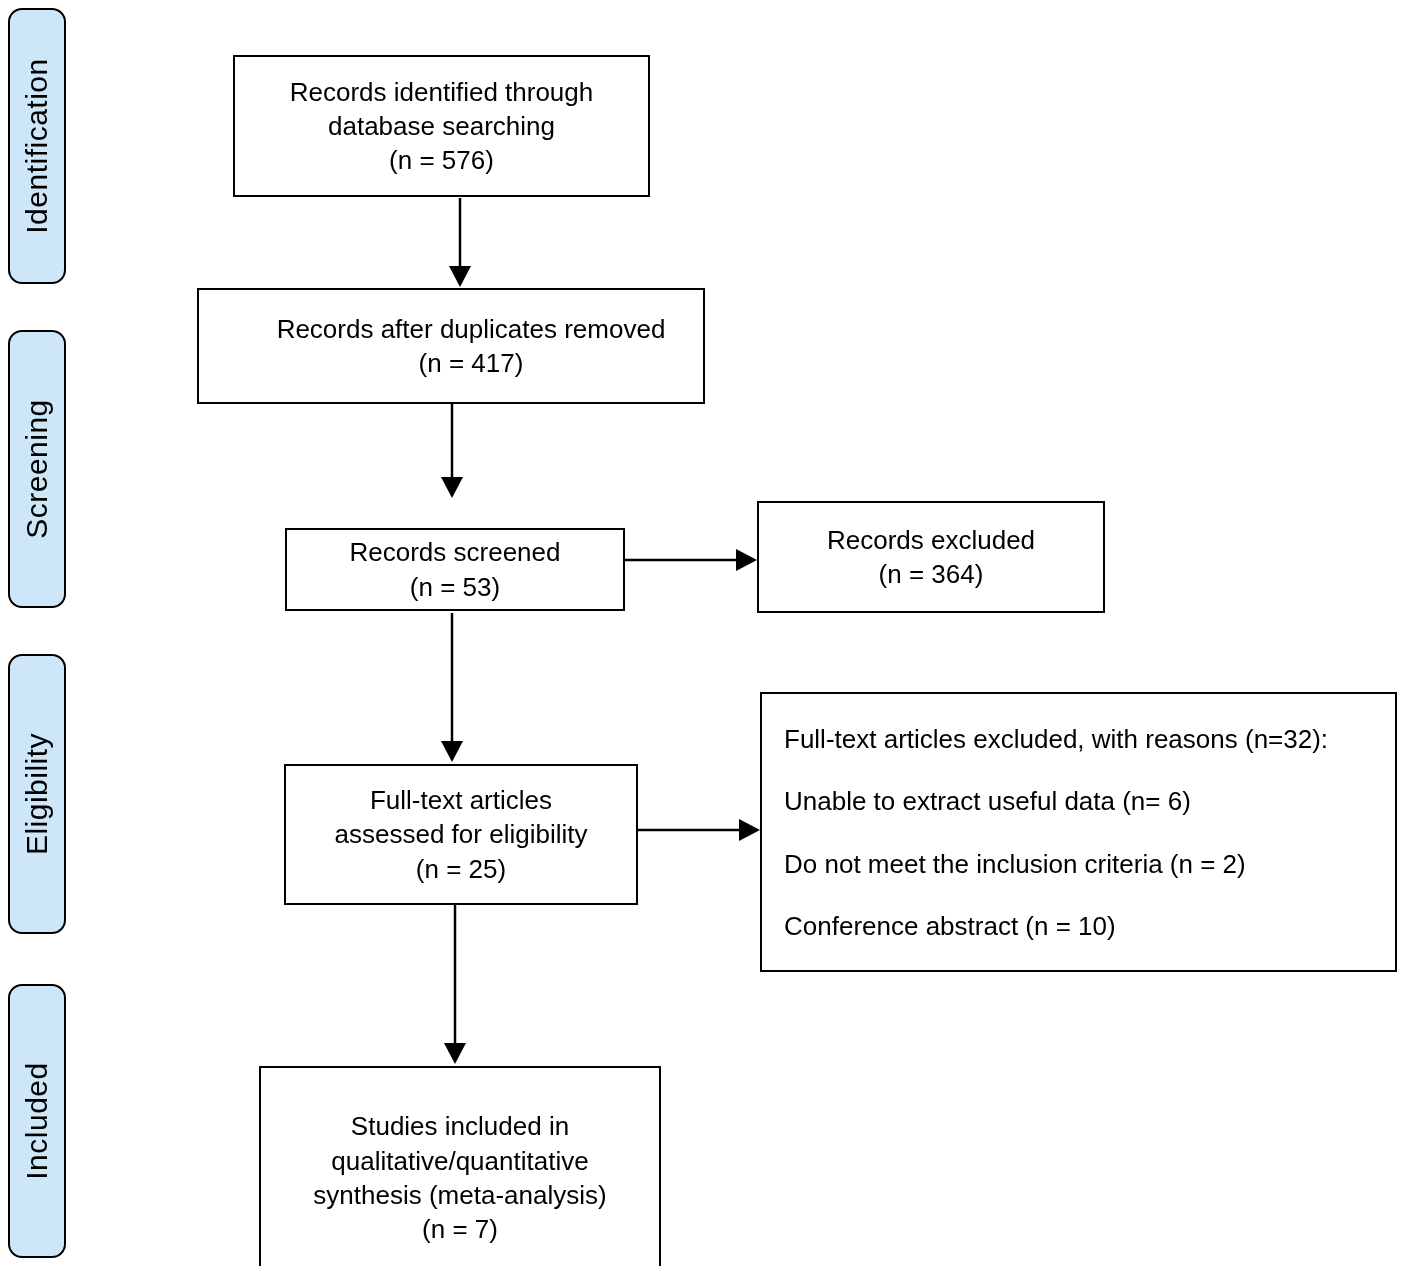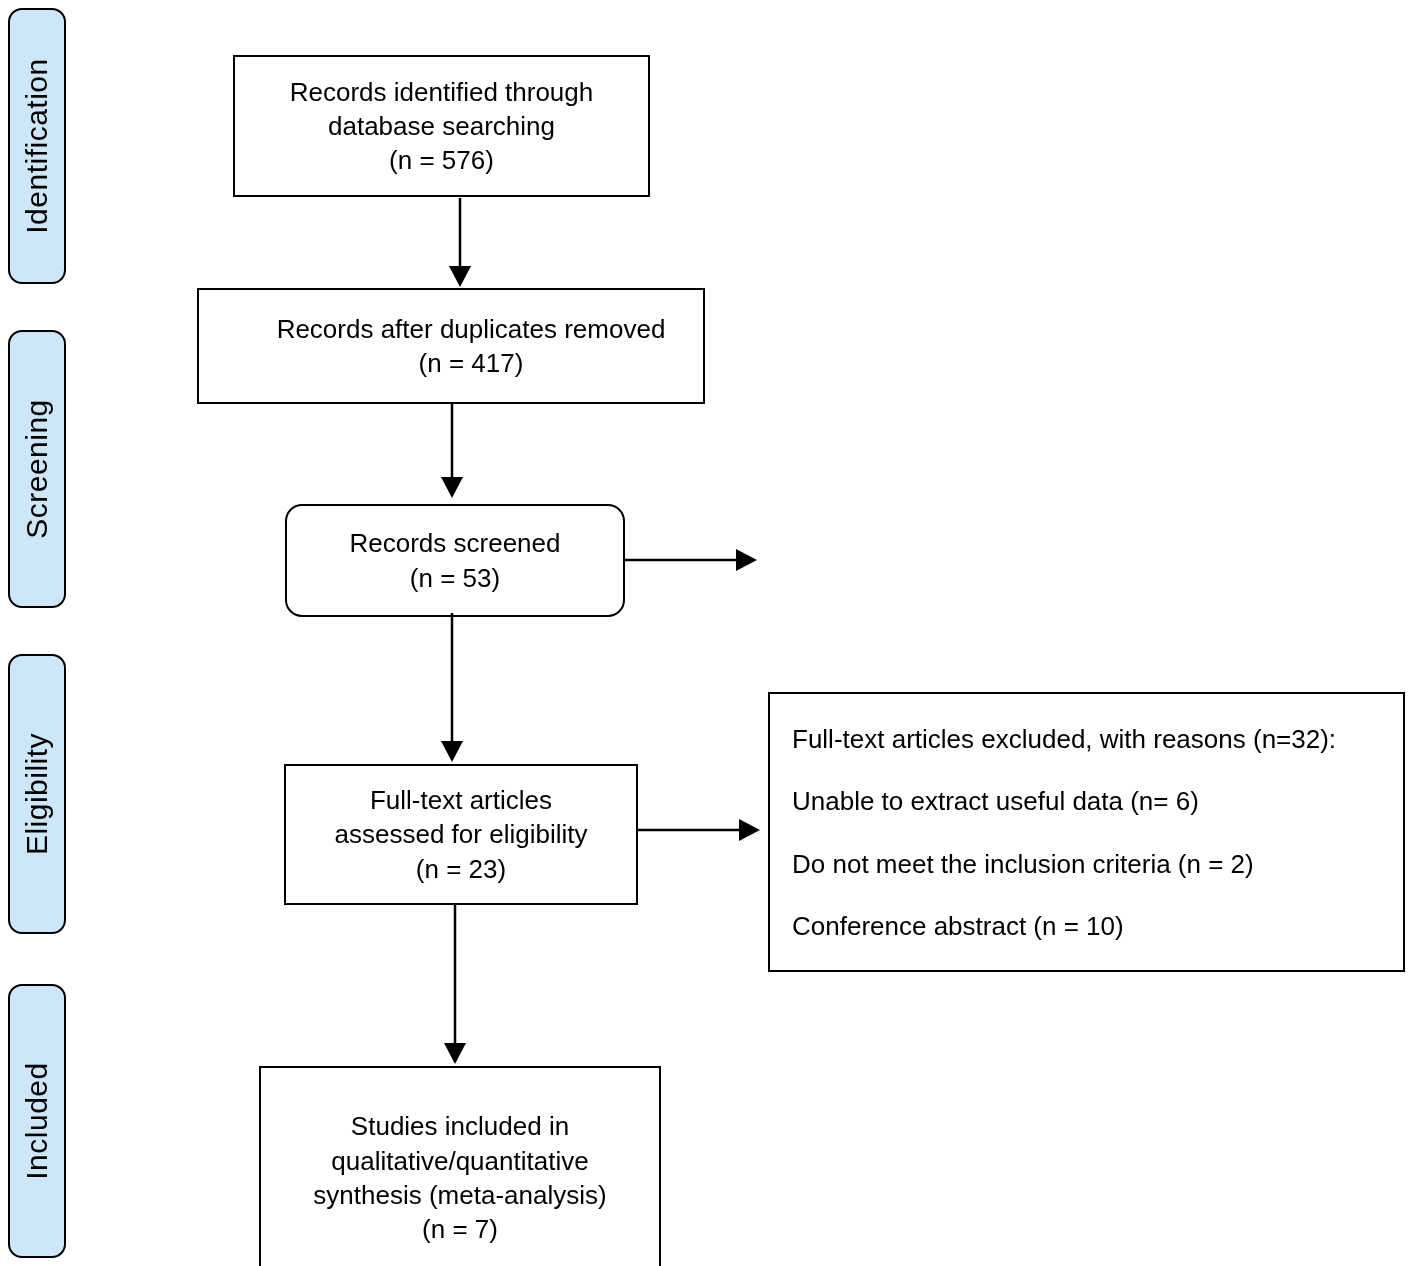--- a/index.html
+++ b/index.html
@@ -99,33 +99,37 @@
     <span class="box-text">Records identified through
 database searching
 (n = 576)</span>
   </div>
 
   <div class="flow-box" style="left:197px; top:288px; width:508px; height:116px;padding-left:40px;">
     <span class="box-text">Records after duplicates removed
 (n = 417)</span>
   </div>
 
-  <div class="flow-box" style="left:285px; top:504px; width:340px; height:113px;border-radius:17px;">
+  <div class="flow-box" style="left:285px; top:528px; width:340px; height:83px;">
     <span class="box-text">Records screened
 (n = 53)</span>
   </div>
 
+  <div class="flow-box" style="left:757px; top:501px; width:348px; height:112px;">
+    <span class="box-text">Records excluded
+(n = 364)</span>
+  </div>
 
   <div class="flow-box" style="left:284px; top:764px; width:354px; height:141px;">
     <span class="box-text">Full-text articles
 assessed for eligibility
-(n = 23)</span>
+(n = 25)</span>
   </div>
 
-  <div class="flow-box reasons-box" style="left:760px; top:692px; width:637px; height:280px;margin-left:8px;">
+  <div class="flow-box reasons-box" style="left:760px; top:692px; width:637px; height:280px;">
     <p>Full-text articles excluded, with reasons (n=32):</p>
     <p>Unable to extract useful data (n= 6)</p>
     <p>Do not meet the inclusion criteria (n = 2)</p>
     <p>Conference abstract (n = 10)</p>
   </div>
 
   <div class="flow-box" style="left:259px; top:1066px; width:402px; height:224px;">
     <span class="box-text">Studies included in
 qualitative/quantitative
 synthesis (meta-analysis)

